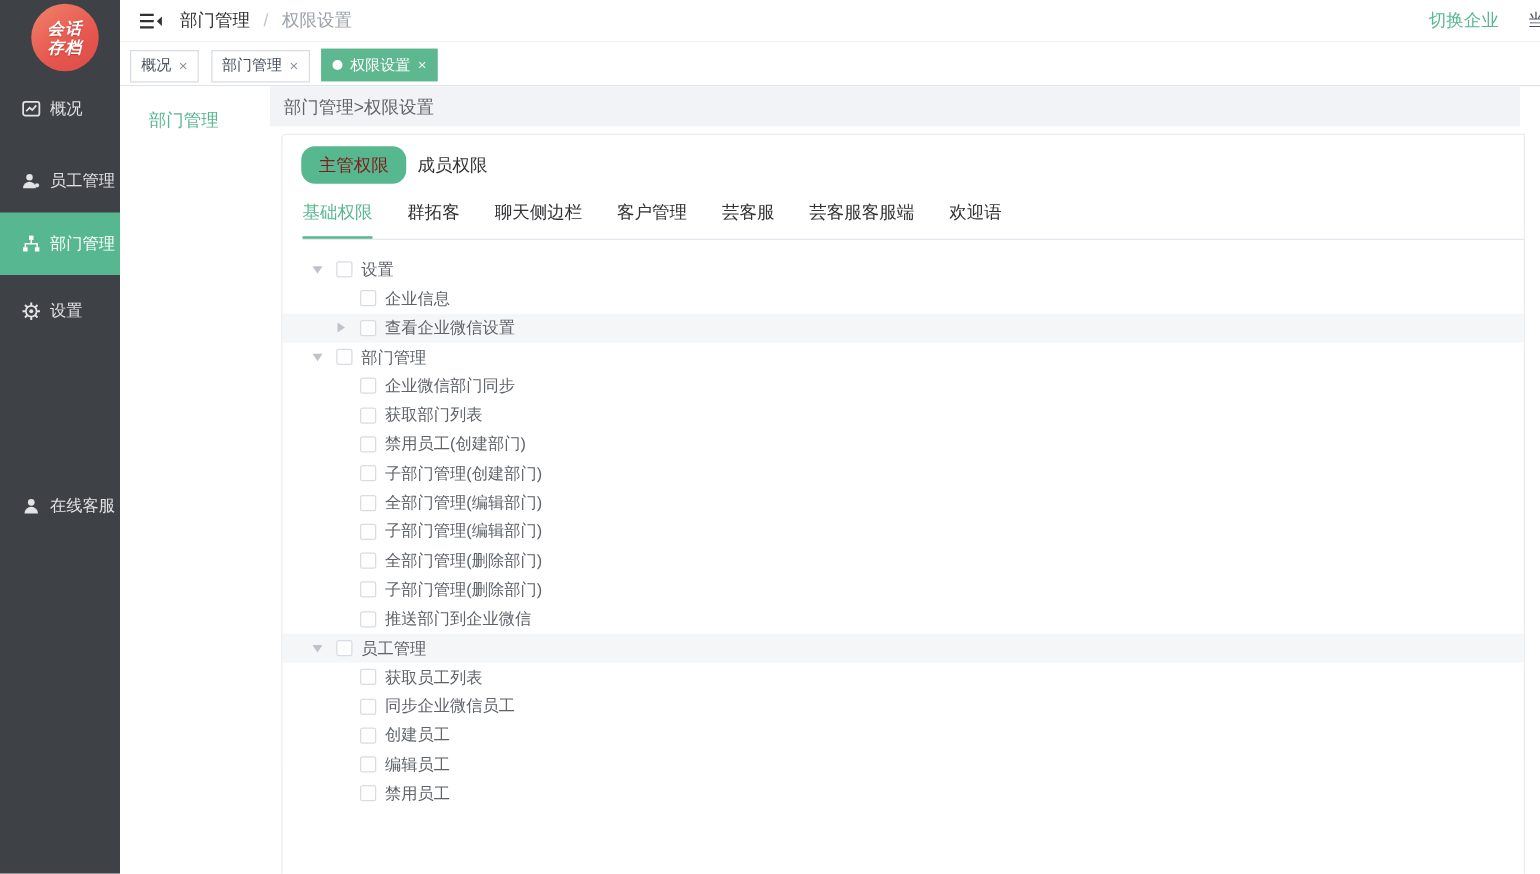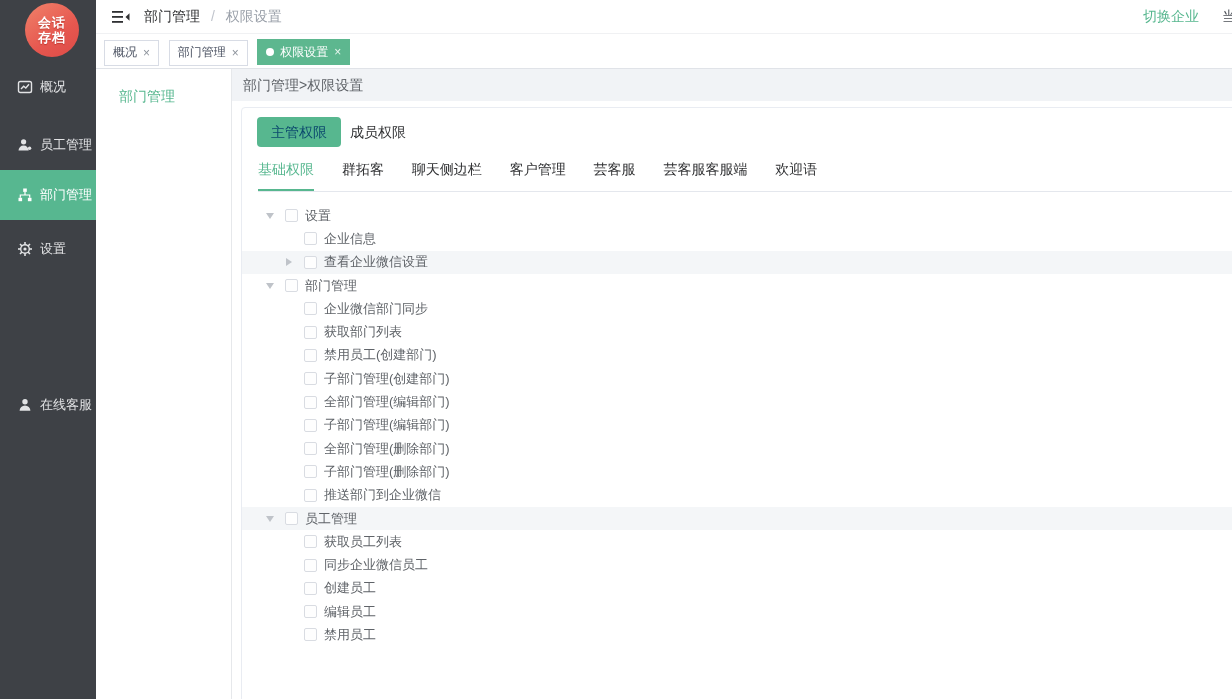--- a/index.html
+++ b/index.html
@@ -7,21 +7,21 @@
   body {
     font-family: "Liberation Sans", "DejaVu Sans", sans-serif;
     background:#fff; position:relative; font-size:13px; color:#303133;
   }
   
   .sidebar { position:absolute; left:0; top:0; width:96px; height:699px; background:#3e4146; }
   .logo { position:absolute; left:25px; top:3px; width:54px; height:54px; border-radius:50%;
     background:linear-gradient(145deg,#f0826a 0%,#e6574f 60%,#dd4b47 100%);
     display:flex; flex-direction:column; align-items:center; justify-content:center;
     color:#fff; font-weight:bold; font-size:13px; line-height:15px; letter-spacing:1px;
-    text-shadow:0 1px 1px rgba(150,30,20,.5); }
+    text-shadow:0 1px 1px rgba(150,30,20,.5);font-style:italic; }
   .s-item { position:absolute; left:0; width:96px; height:50px; display:flex; align-items:center;
     padding-left:17px; color:#e2e3e5; font-size:13px; cursor:pointer; }
   .s-item .sic { width:16px; height:16px; margin-right:7px; flex:none; }
   .s-item.active { background:#57b790; color:#fff; }
   
   .navbar { position:absolute; left:96px; top:0; width:1136px; height:34px; background:#fff;
     border-bottom:1px solid #f0f1f3;text-align:right; }
   .hamburger { position:absolute; left:16px; top:10px; width:18px; height:14px; cursor:pointer; }
   .crumb { position:absolute; left:48px; top:0; line-height:33px; font-size:14px; }
   .crumb .sep { color:#c0c4cc; margin:0 7px; }
@@ -37,29 +37,29 @@
     border:1px solid #d8dce5; background:#fff; color:#495060; font-size:12px; cursor:pointer; }
   .tag .x { font-style:normal; font-size:12px; color:#8d939c; margin-left:6px; cursor:pointer; }
   .tag.active { background:#5db78f; border-color:#5db78f; color:#fff; }
   .tag.active .x { color:#eaf6f0; }
   .tag .dot { width:8px; height:8px; border-radius:50%; background:#fff; margin-right:6px; }
   
   .left-panel { position:absolute; left:96px; top:69px; width:136px; height:630px; background:#fff;
     border-right:1px solid #e6e8eb; }
   .left-panel .lp-title { display:block; padding:19px 0 0 23px; font-size:14px; color:#57b78f; cursor:pointer; }
   
-  .content { position:absolute; left:232px; top:69px; width:1000px; height:630px; background:#fff; }
+  .content { position:absolute; left:216px; top:69px; width:1000px; height:630px; background:#fff; }
   .content-header { height:32px; line-height:32px; background:#f1f3f6; padding-left:11px;
     font-size:14px; color:#5f6368; }
   .card { position:absolute; left:9px; top:38px; right:-4px; bottom:-4px; background:#fff;
     border:1px solid #e9ecf2; border-radius:4px 0 0 0; }
   .role-row { margin:9px 0 0 15px; display:flex; align-items:center; }
   .role-btn { height:30px; padding:0 14px; border-radius:4px; font-size:14px; line-height:30px;
     cursor:pointer; }
-  .role-btn.active { background:#57b78f; color:#0c4a6e; }
+  .role-btn.active { background:#57b78f; color:#7f1d1d;border-radius:11px; }
   .role-btn.plain { color:#303133; margin-left:5px; padding:0 4px; }
   .perm-tabs { margin:14px 0 0 16px; border-bottom:1px solid #e4e7ed; font-size:14px; }
   .ptab { display:inline-block; color:#303133; padding-bottom:12px; margin-right:24px;
     cursor:pointer; }
   .ptab.active { color:#57b78f; border-bottom:2px solid #57b78f; padding-bottom:10px; }
   
   .tree { margin-top:12px; }
   .trow { display:flex; align-items:center; height:23.3px; cursor:pointer; }
   .trow.lv0 { padding-left:18px; }
   .trow.lv1 { padding-left:37px; }

